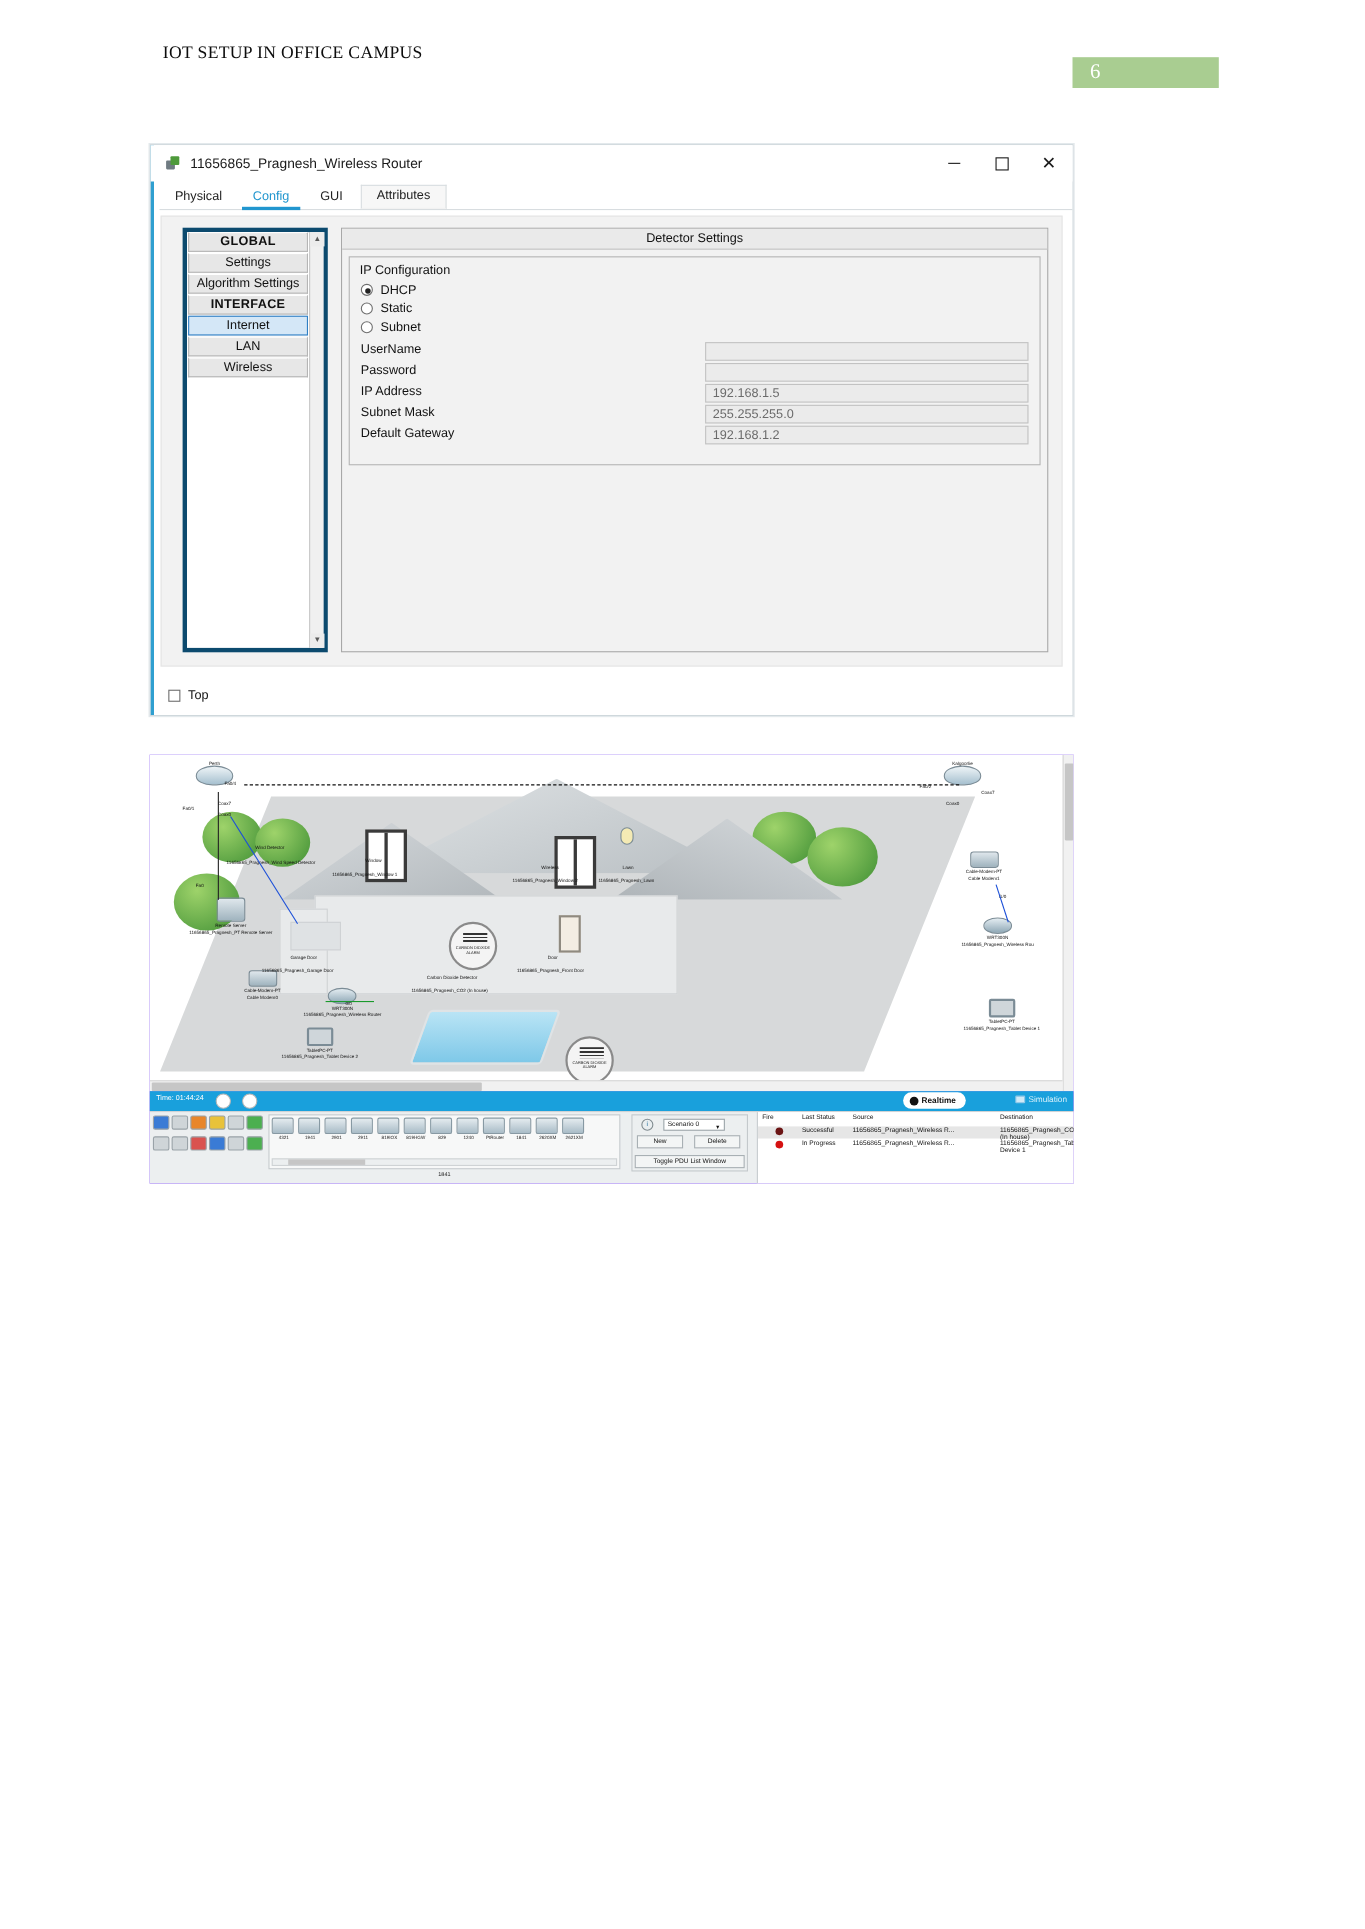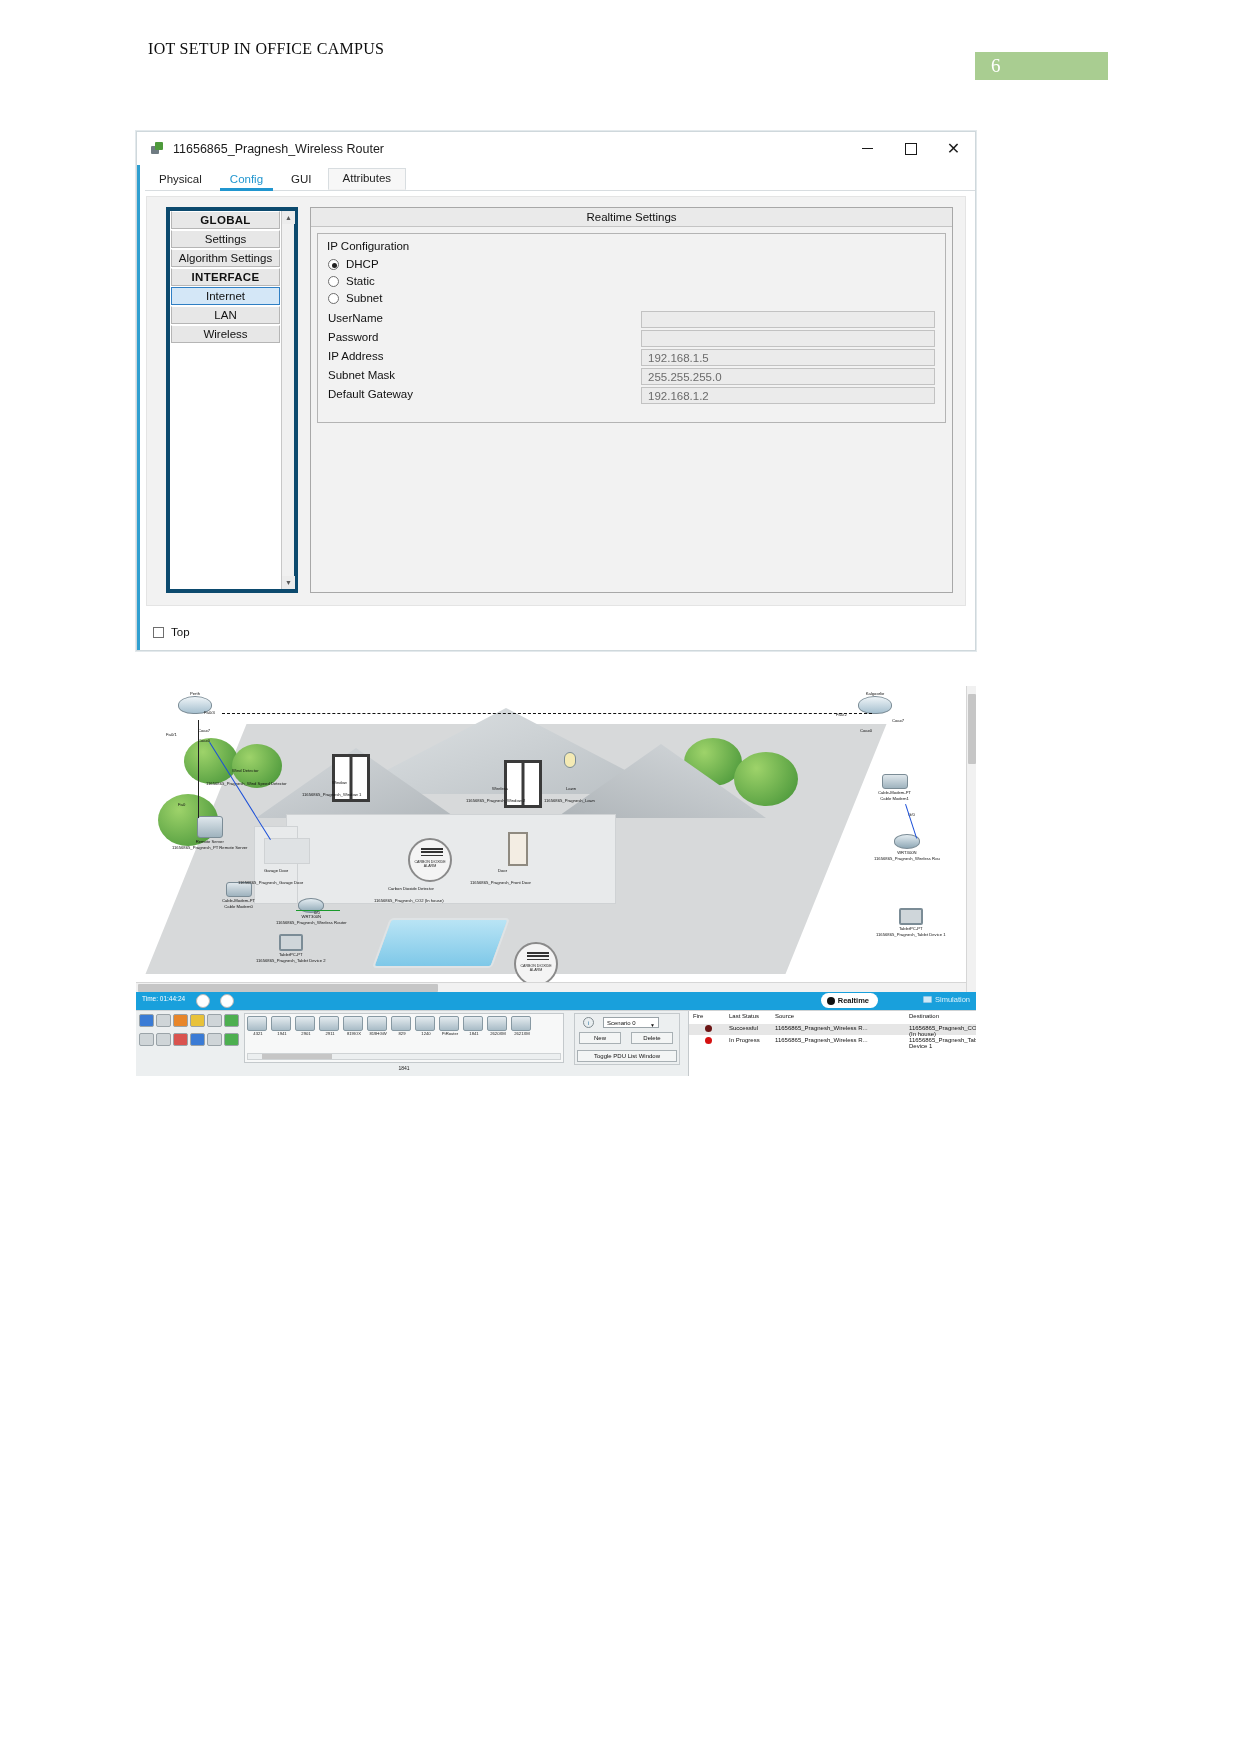--- a/index.html
+++ b/index.html
@@ -413,21 +413,21 @@
         <div class="nav-item">LAN</div>
         <div class="nav-item">Wireless</div>
       </div>
       <div class="nav-scroll">
         <div class="arw up">▲</div>
         <div class="arw dn">▼</div>
       </div>
     </div>
 
     <div class="settings-panel">
-      <div class="settings-title">Realtime Settings</div>
+      <div class="settings-title">Detector Settings</div>
       <div class="settings-inner">
         <div class="grp-label">IP Configuration</div>
 
         <div class="radio-row" style="top:24px;">
           <span class="radio on"></span><span>DHCP</span>
         </div>
         <div class="radio-row" style="top:41px;">
           <span class="radio"></span><span>Static</span>
         </div>
         <div class="radio-row" style="top:58px;">

